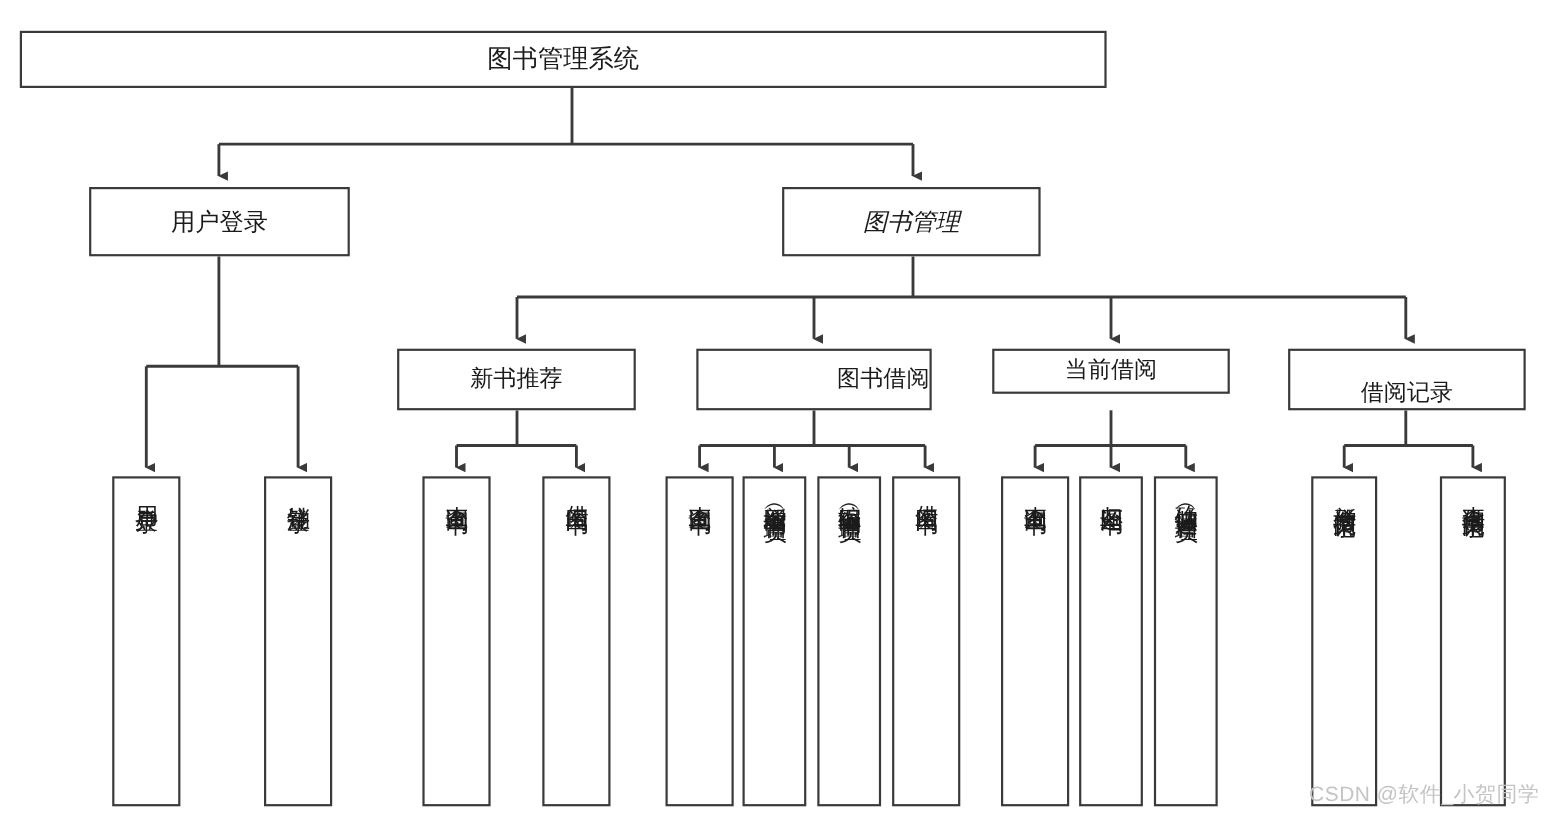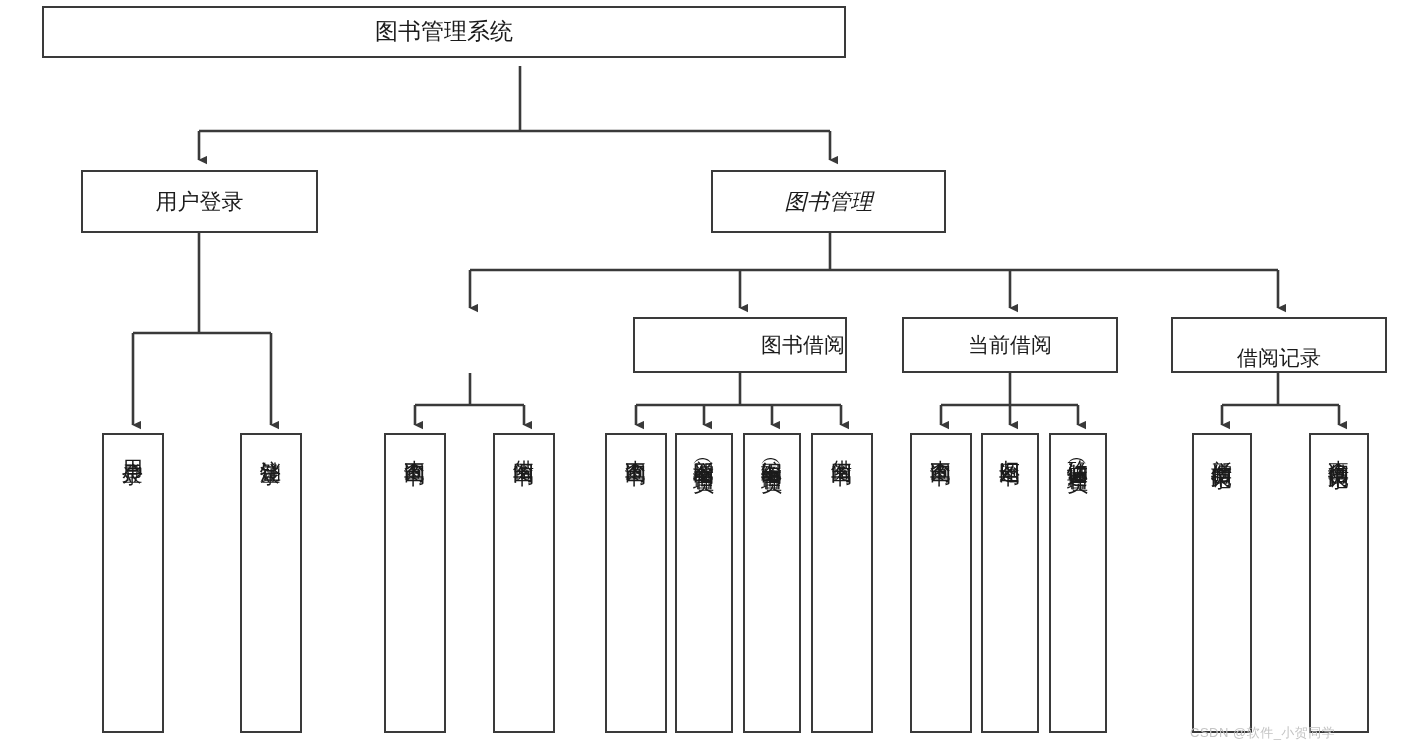--- a/index.html
+++ b/index.html
@@ -65,22 +65,22 @@
     writing-mode: vertical-rl;
     text-orientation: upright;
     font-size: 21px;
     letter-spacing: 2px;
     line-height: 1;
     white-space: nowrap;
   }
   .watermark {
     position: absolute;
     left: 1190px;
-    top: 724px;
-    font-size: 13px;
+    top: 709px;
+    font-size: 19px;
     color: #c4c4c4;
     letter-spacing: 0.5px;
     white-space: nowrap;
     z-index: 3;
     user-select: none;
   }
 </style>
 </head>
 <body>
 
@@ -129,35 +129,38 @@
       <path d="M 1010 405 L 1010 425" marker-end="url(#arrowhead)"></path>
       <path d="M 1078 405 L 1078 425" marker-end="url(#arrowhead)"></path>
 
       <path d="M 1278 373 L 1278 405"></path>
       <path d="M 1222 405 L 1339 405"></path>
       <path d="M 1222 405 L 1222 425" marker-end="url(#arrowhead)"></path>
       <path d="M 1339 405 L 1339 425" marker-end="url(#arrowhead)"></path>
     </g>
   </svg>
 
-  <div class="node root-node" style="left:18px; top:6px; width:804px; height:52px;margin-left:24px;">
+  <div class="node root-node" style="left:18px; top:28px; width:988px; height:52px;">
     <span class="node-label">图书管理系统</span>
   </div>
 
   <div class="node level1-node" style="left:81px; top:170px; width:237px; height:63px;">
     <span class="node-label">用户登录</span>
   </div>
   <div class="node level1-node" style="left:711px; top:170px; width:235px; height:63px;font-style:italic;">
     <span class="node-label">图书管理</span>
   </div>
 
+  <div class="node level2-node" style="left:361px; top:317px; width:217px; height:56px;">
+    <span class="node-label">新书推荐</span>
+  </div>
   <div class="node level2-node" style="left:633px; top:317px; width:214px; height:56px;justify-content:flex-end;">
     <span class="node-label">图书借阅</span>
   </div>
-  <div class="node level2-node" style="left:902px; top:317px; width:216px; height:56px;">
+  <div class="node level2-node" style="left:902px; top:317px; width:216px; height:41px;">
     <span class="node-label">当前借阅</span>
   </div>
   <div class="node level2-node" style="left:1171px; top:317px; width:216px; height:56px;align-items:flex-end;">
     <span class="node-label">借阅记录</span>
   </div>
 
   <div class="node leaf-node" style="left:102px; top:433px; width:62px; height:300px;">
     <span class="node-label">用户登录</span>
   </div>
   <div class="node leaf-node" style="left:240px; top:433px; width:62px; height:300px;">

